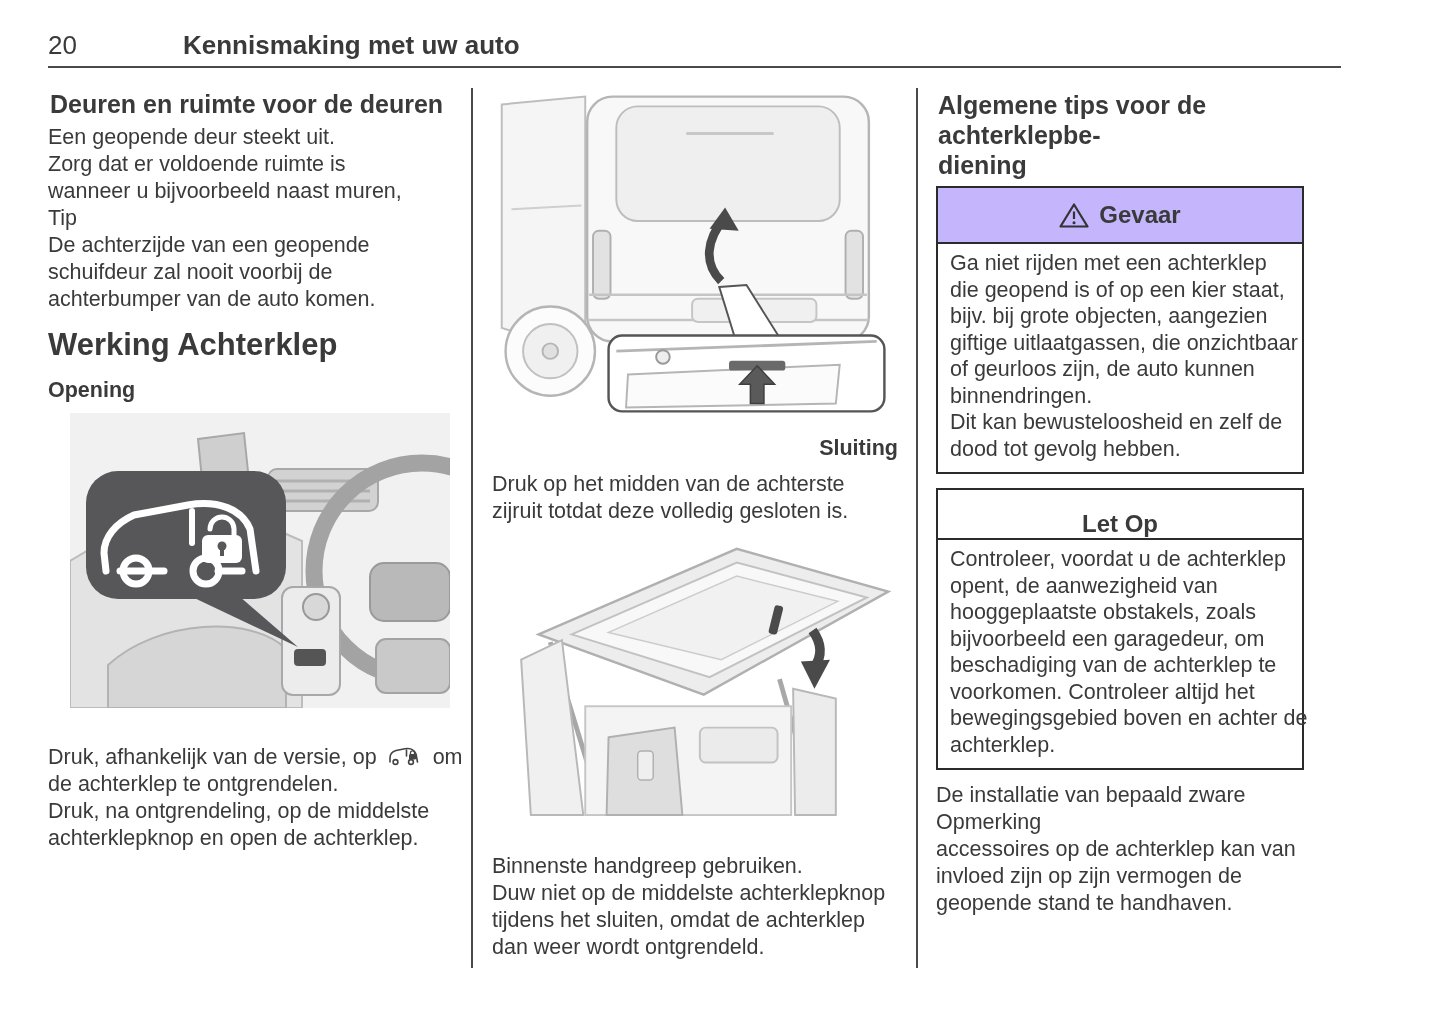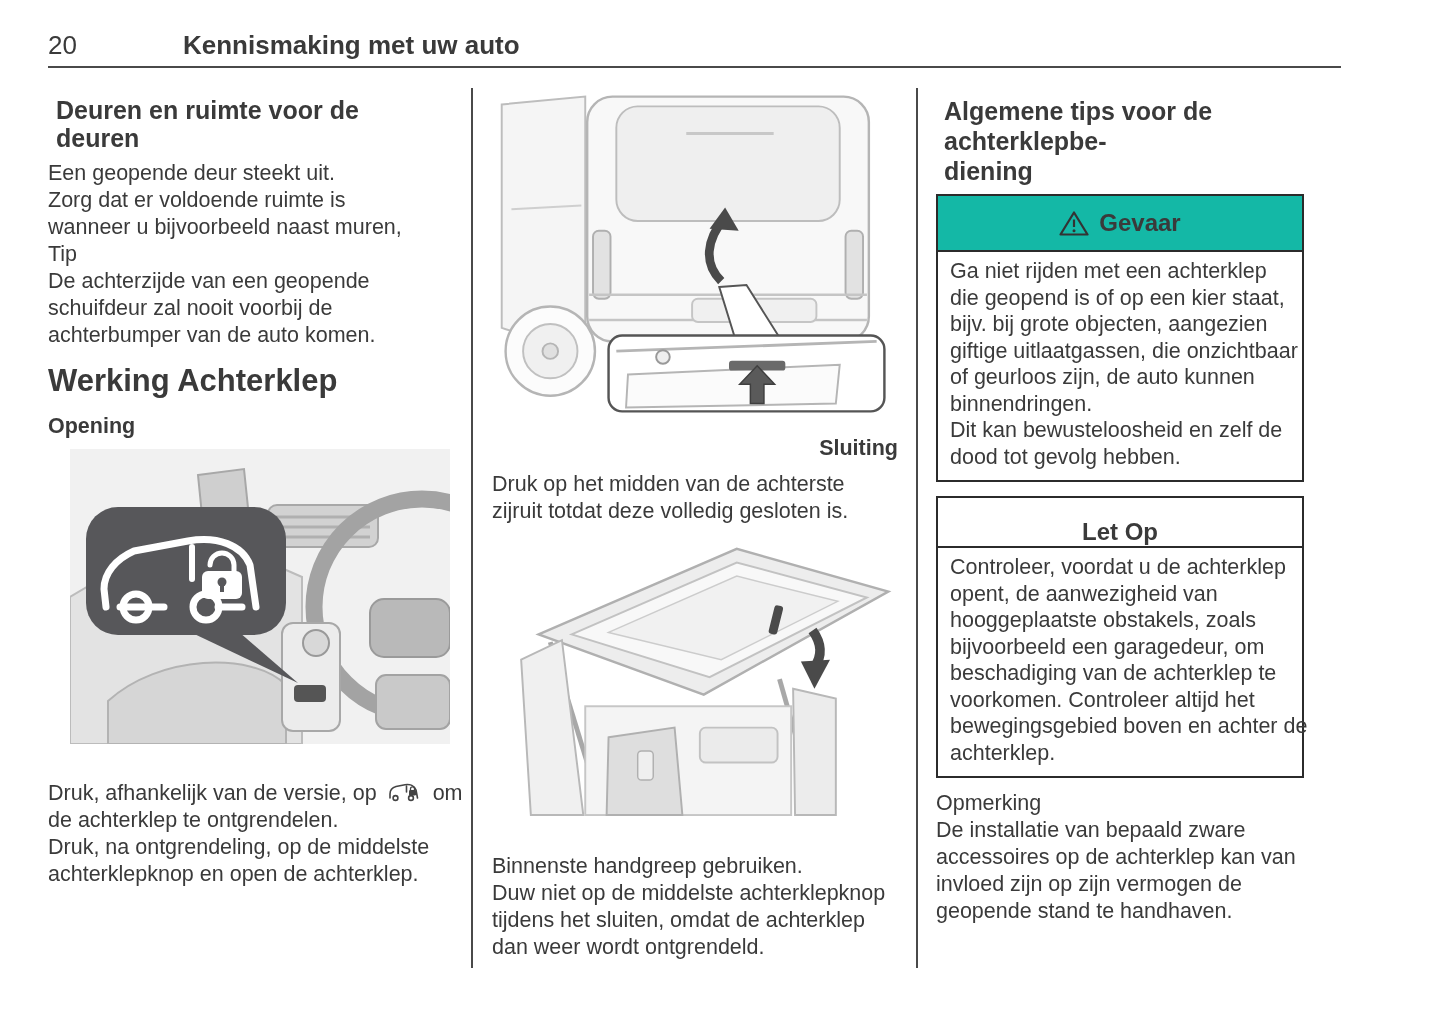--- a/index.html
+++ b/index.html
@@ -11,38 +11,38 @@
   .hdr-num{position:absolute;left:48px;top:30px;font-size:26px;}
   .hdr-title{position:absolute;left:183px;top:30px;font-size:26px;font-weight:bold;}
   .hdr-rule{position:absolute;left:48px;top:66px;width:1293px;height:2px;background:#4a4a4a;}
   .vsep{position:absolute;top:88px;width:2px;height:880px;background:#4a4a4a;}
   .vsep1{left:471px;}
   .vsep2{left:916px;}
   .col{position:absolute;top:88px;}
   .col1{left:48px;width:404px;}
   .col2{left:492px;width:406px;}
   .col3{left:936px;width:368px;}
-  .h-section{font-size:25px;font-weight:bold;line-height:28px;margin:8px;}
+  .h-section{font-size:25px;font-weight:bold;line-height:28px;margin:2px;}
   .h-big{font-size:31px;font-weight:bold;line-height:36px;margin:14px 0 0;}
   .h-sub{font-size:24px;font-weight:bold;line-height:28px;margin:12px 0 0;}
   .h-small{font-size:21.5px;font-weight:bold;line-height:26px;margin:14px 0 0;}
   .line{font-size:21.5px;line-height:27px;white-space:nowrap;}
   .bold{font-weight:normal;}
   .para{margin-top:6px;}
   .fig{display:block;}
   .fig1{margin:10px 0 0 22px;width:380px;height:295px;}
   .fig2{margin:0;width:406px;height:332px;}
   .fig3{margin:12px 0 0;width:406px;height:288px;}
   .box{border:2px solid #2b2b2b;margin-top:6px;}
   .box-warn{margin-top:6px;}
   .box-note{margin-top:14px;}
   .box-hdr{display:flex;align-items:center;justify-content:center;gap:10px;
     font-size:24px;font-weight:bold;line-height:28px;padding:13px 0;
     border-bottom:2px solid #2b2b2b;}
-  .box-hdr.gray{background:#14b8a6;}
+  .box-hdr.gray{background:#c4b5fd;}
   .box-hdr.white{padding:0 0;margin-top:20px;}
   .box-body{padding:6px 12px 10px;}
   .box-body .line{font-size:21.5px;line-height:26.5px;}
   .note-para{margin-top:12px;}
   .inline-van{vertical-align:-2px;margin:0 4px;}
 </style>
 </head>
 <body>
 
 <div class="hdr-num">20</div>
@@ -213,19 +213,19 @@
       <div class="line">hooggeplaatste obstakels, zoals</div>
       <div class="line">bijvoorbeeld een garagedeur, om</div>
       <div class="line">beschadiging van de achterklep te</div>
       <div class="line">voorkomen. Controleer altijd het</div>
       <div class="line">bewegingsgebied boven en achter de</div>
       <div class="line">achterklep.</div>
     </div>
   </div>
 
   <div class="para note-para">
+    <div class="line">De installatie van bepaald zware</div>
     <div class="line bold">Opmerking</div>
-    <div class="line">De installatie van bepaald zware</div>
     <div class="line">accessoires op de achterklep kan van</div>
     <div class="line">invloed zijn op zijn vermogen de</div>
     <div class="line">geopende stand te handhaven.</div>
   </div>
 </div>
 
 </body></html>

